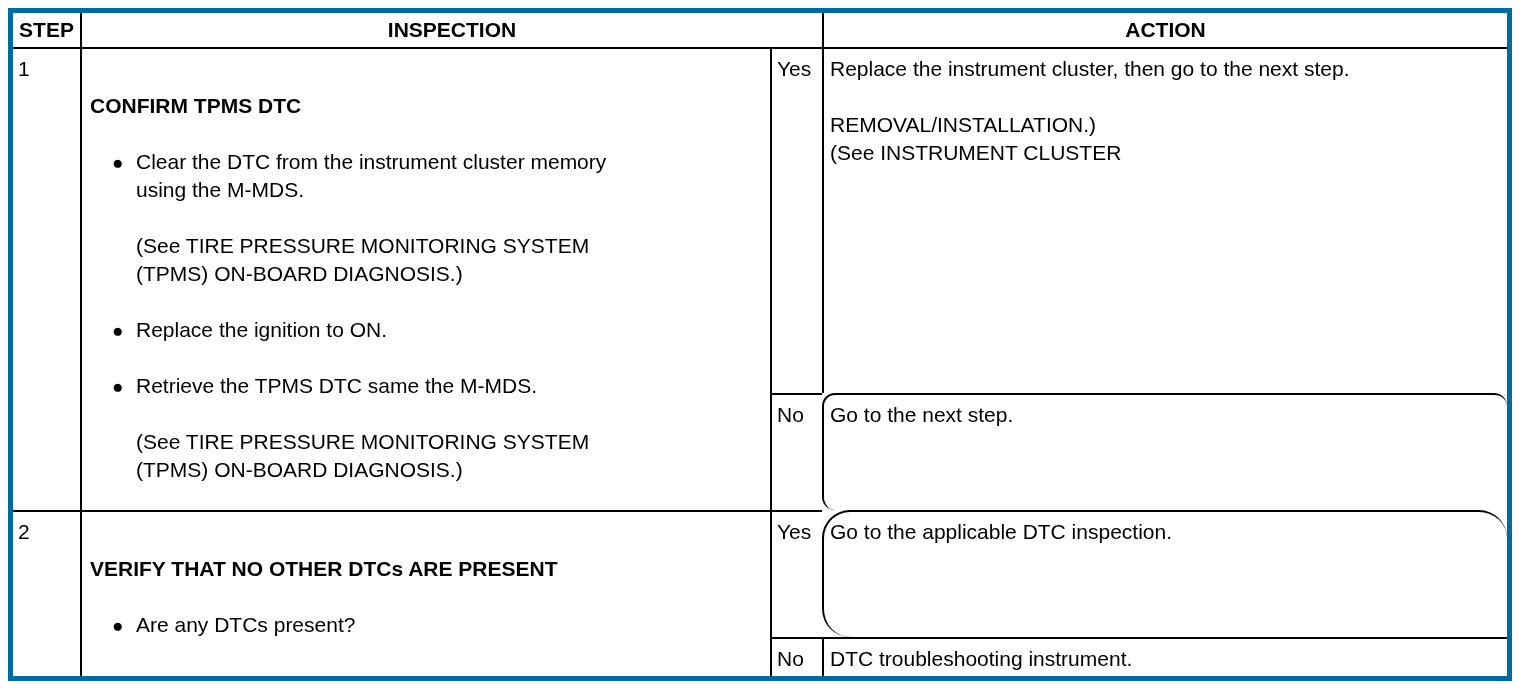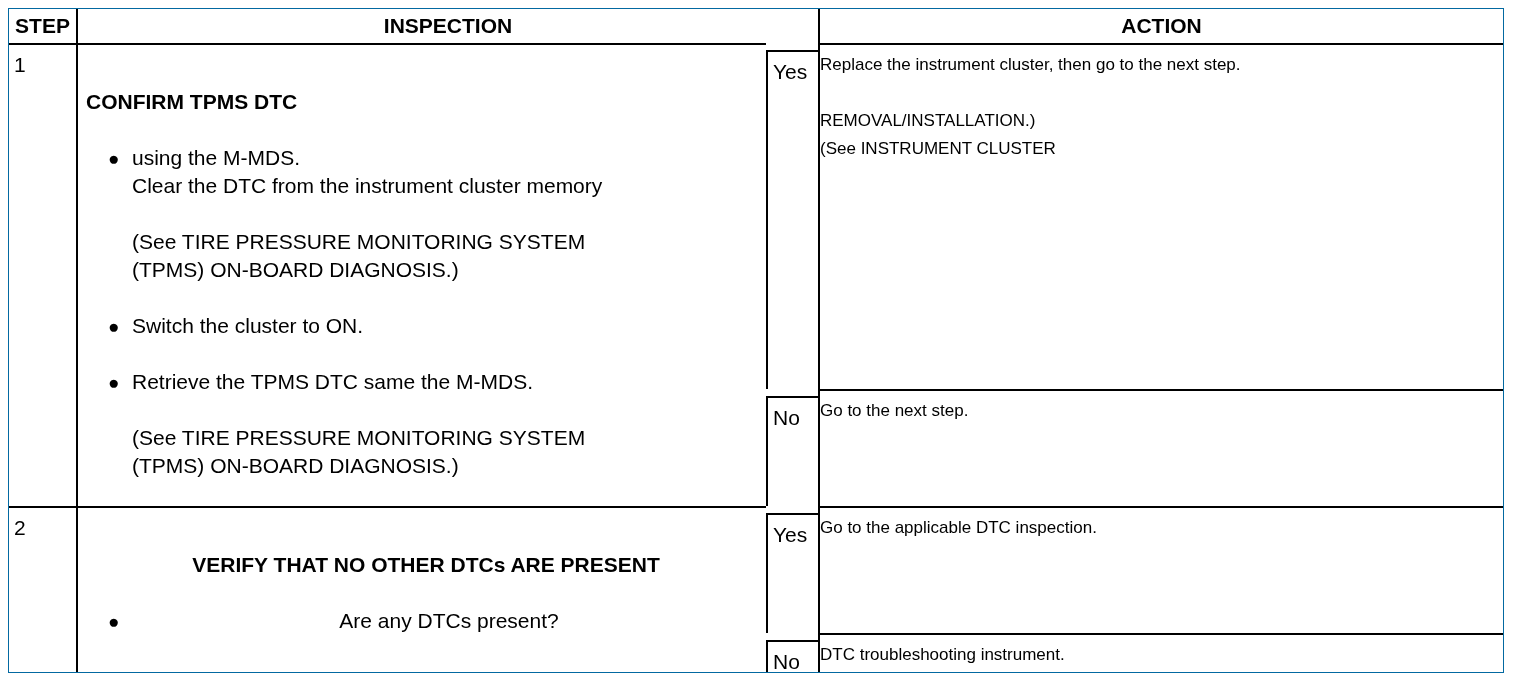--- a/index.html
+++ b/index.html
@@ -6,21 +6,21 @@
     margin: 0; padding: 0;
     width: 1520px; height: 688px;
     background: #ffffff;
     color: #000000;
     font-family: "Liberation Sans", sans-serif;
   }
   .doc-table {
     position: absolute;
     left: 8px; top: 8px;
     width: 1494px; height: 663px;
-    border: 1px solid #0369a1;
+    border: 5px solid #0369a1;
     display: grid;
     grid-template-columns: 67px 690px 52px 1fr;
     grid-template-rows: 34px 346px 117px 127px 1fr;
     background: #fff;
   }
   .cell { box-sizing: border-box; overflow: hidden; }
   .bl { border-left: 2px solid #000; }
   .bt { border-top: 2px solid #000; }
 
   .header-cell {
@@ -29,33 +29,33 @@
   }
   .h-step   { grid-column: 1; grid-row: 1; }
   .h-insp   { grid-column: 2 / span 2; grid-row: 1; }
   .h-action { grid-column: 4; grid-row: 1; }
 
   .s1-num   { grid-column: 1; grid-row: 2 / span 2; }
   .s1-insp  { grid-column: 2; grid-row: 2 / span 2; }
   .s1-yes-a   { grid-column: 3; grid-row: 2; }
   .s1-yes-act { grid-column: 4; grid-row: 2; }
   .s1-no-a    { grid-column: 3; grid-row: 3; }
-  .s1-no-act  { grid-column: 4; grid-row: 3; }
+  .s1-no-act  { grid-column: 4; grid-row: 3; border-radius: 13px; }
 
   .s2-num   { grid-column: 1; grid-row: 4 / span 2; }
-  .s2-insp  { grid-column: 2; grid-row: 4 / span 2; text-align: center; }
+  .s2-insp  { grid-column: 2; grid-row: 4 / span 2; }
   .s2-yes-a   { grid-column: 3; grid-row: 4; }
-  .s2-yes-act { grid-column: 4; grid-row: 4; }
+  .s2-yes-act { grid-column: 4; grid-row: 4; border-radius: 28px; }
   .s2-no-a    { grid-column: 3; grid-row: 5; }
   .s2-no-act  { grid-column: 4; grid-row: 5; }
 
   .num-cell    { padding: 6px 0 0 5px;  font-size: 21px; }
   .insp-cell   { padding: 6px 0 0 8px;  font-size: 21px; }
-  .answer-cell { padding: 6px 0 0 5px;  font-size: 21px; margin-top: 7px; }
-  .action-cell { padding: 6px 0 0 0;  font-size: 17px; }
+  .answer-cell { padding: 6px 0 0 5px;  font-size: 21px; }
+  .action-cell { padding: 6px 0 0 6px;  font-size: 21px; }
 
   .line { min-height: 28px; line-height: 28px; white-space: nowrap; }
   .title { font-weight: bold; margin-top: 37px; }
 
   .item { margin-top: 28px; position: relative; padding-left: 46px; }
   .item .marker {
     position: absolute; left: 22px; top: 1px;
     font-size: 19px; line-height: 28px;
   }
 </style>
@@ -76,32 +76,32 @@
 
   <div class="cell num-cell s1-num bt">
     <div class="line">1</div>
   </div>
 
   <div class="cell insp-cell s1-insp bl bt">
     <div class="line title">CONFIRM TPMS DTC</div>
 
     <div class="item">
       <span class="marker">●</span>
+      <div class="line">Clear the DTC from the instrument cluster memory</div>
       <div class="line">using the M-MDS.</div>
-      <div class="line">Clear the DTC from the instrument cluster memory</div>
     </div>
 
     <div class="item">
       <div class="line">(See TIRE PRESSURE MONITORING SYSTEM</div>
       <div class="line">(TPMS) ON-BOARD DIAGNOSIS.)</div>
     </div>
 
     <div class="item">
       <span class="marker">●</span>
-      <div class="line">Switch the cluster to ON.</div>
+      <div class="line">Replace the ignition to ON.</div>
     </div>
 
     <div class="item">
       <span class="marker">●</span>
       <div class="line">Retrieve the TPMS DTC same the M-MDS.</div>
     </div>
 
     <div class="item">
       <div class="line">(See TIRE PRESSURE MONITORING SYSTEM</div>
       <div class="line">(TPMS) ON-BOARD DIAGNOSIS.)</div>

